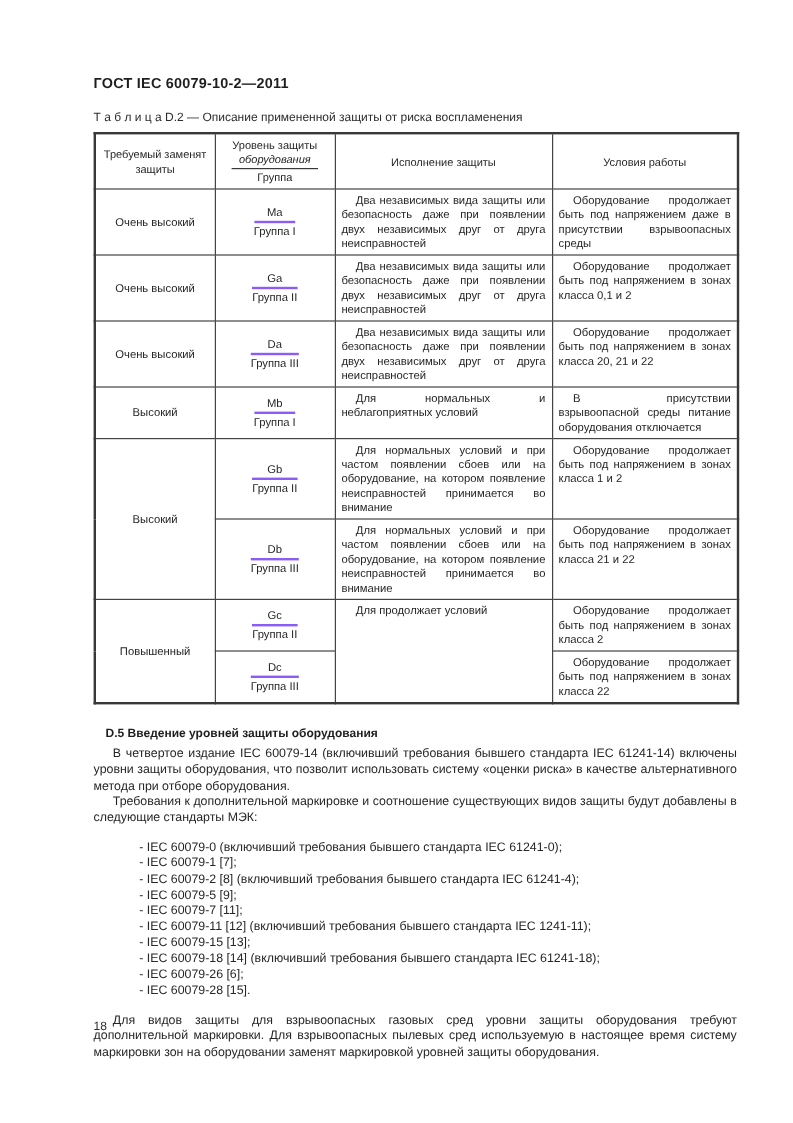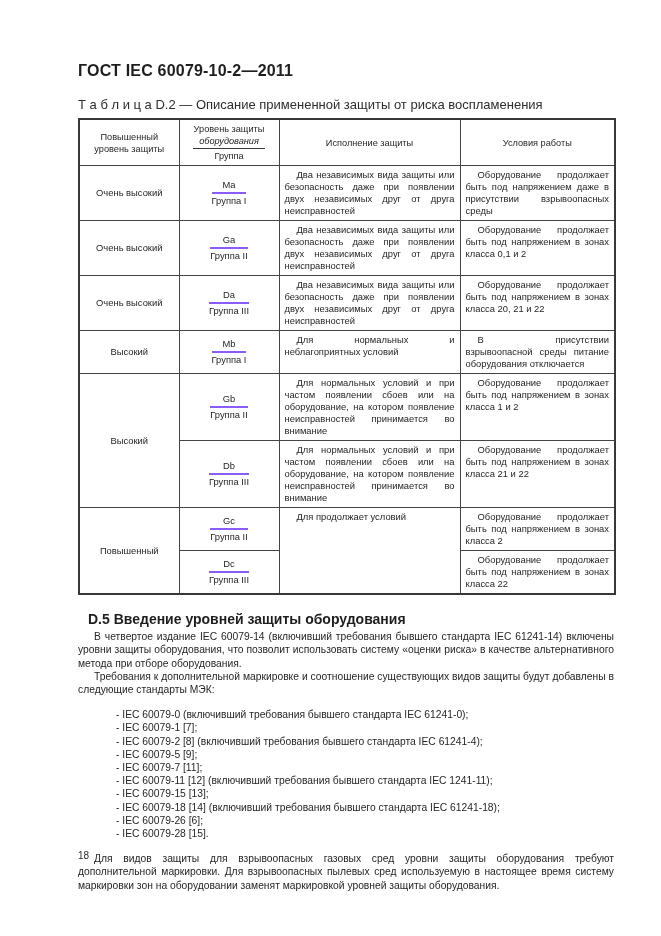--- a/index.html
+++ b/index.html
@@ -13,28 +13,28 @@
     overflow: hidden;
   }
   .content {
     position: absolute;
     left: 78px;
     top: 0;
     width: 536px;
   }
   .doc-header {
     margin-top: 62px;
-    font-size: 16px;
+    font-size: 12px;
     font-weight: bold;
     letter-spacing: 0.2px;
     color: #1e1e1e;
   }
   .table-caption {
     margin-top: 17px;
-    font-size: 13px;
+    font-size: 10px;
     color: #2d2d2d;
   }
   table.protection {
     margin-top: 6px;
     border-collapse: collapse;
     width: 536px;
     table-layout: fixed;
     font-size: 9.4px;
     line-height: 12px;
     color: #262626;
@@ -71,21 +71,21 @@
   .epl-head .l2 {
     display: inline-block;
     border-bottom: 1px solid #383838;
     padding: 0 6px 1px 6px;
     font-style: italic;
   }
   .epl-head .l3 { display: block; padding-top: 1px; }
   .section { margin-top: 18px; font-size: 10.3px; line-height: 13.2px; }
   .section-heading {
     font-weight: bold;
-    font-size: 14px;
+    font-size: 10px;
     margin-left: 10px;
     margin-bottom: 4px;
     color: #1e1e1e;
   }
   p.para {
     margin: 0;
     text-align: justify;
     text-indent: 16px;
   }
   .std-list { margin: 12px; }
@@ -113,21 +113,21 @@
 
     <table class="protection">
       <colgroup>
         <col style="width:100px">
         <col style="width:100px">
         <col style="width:181px">
         <col style="width:155px">
       </colgroup>
       <tbody>
         <tr style="height:45px">
-          <th>Повышенный уровень защиты</th>
+          <th>Требуемый заменят защиты</th>
           <th class="epl-head">
             <span class="l1">Уровень защиты</span>
             <span class="l2">оборудования</span>
             <span class="l3">Группа</span>
           </th>
           <th>Исполнение защиты</th>
           <th>Условия работы</th>
         </tr>
 
         <tr style="height:52px">

